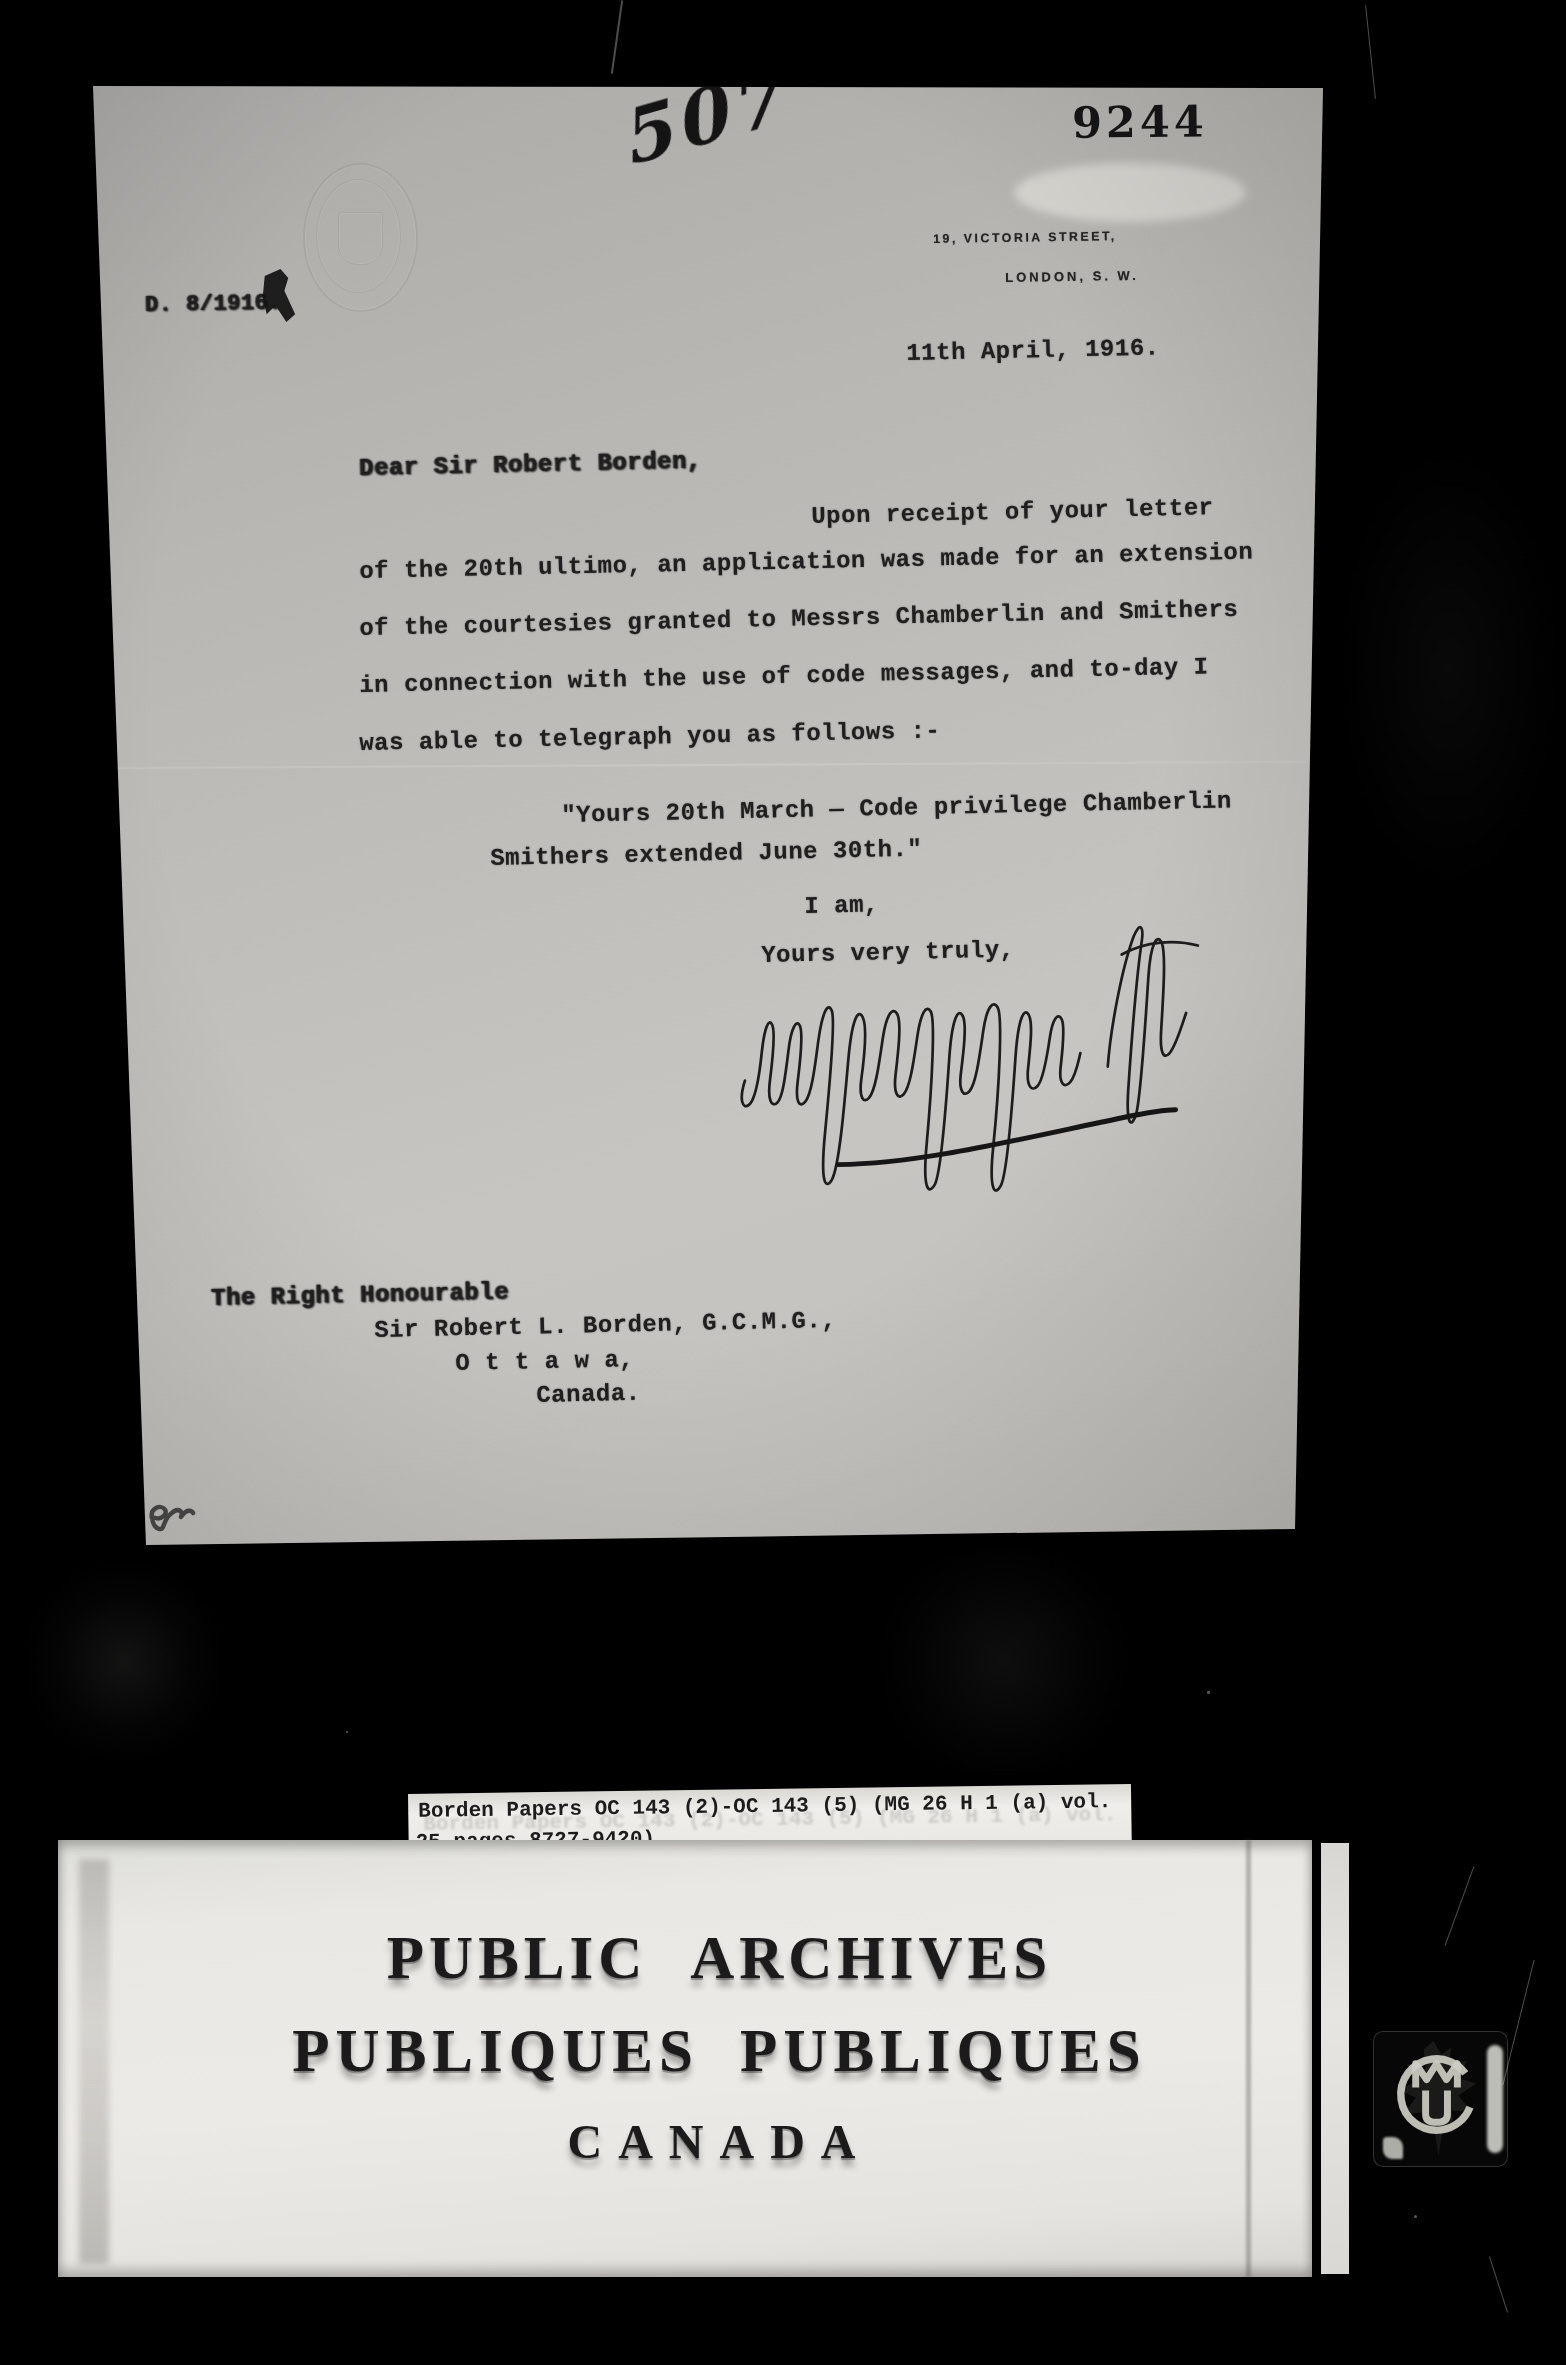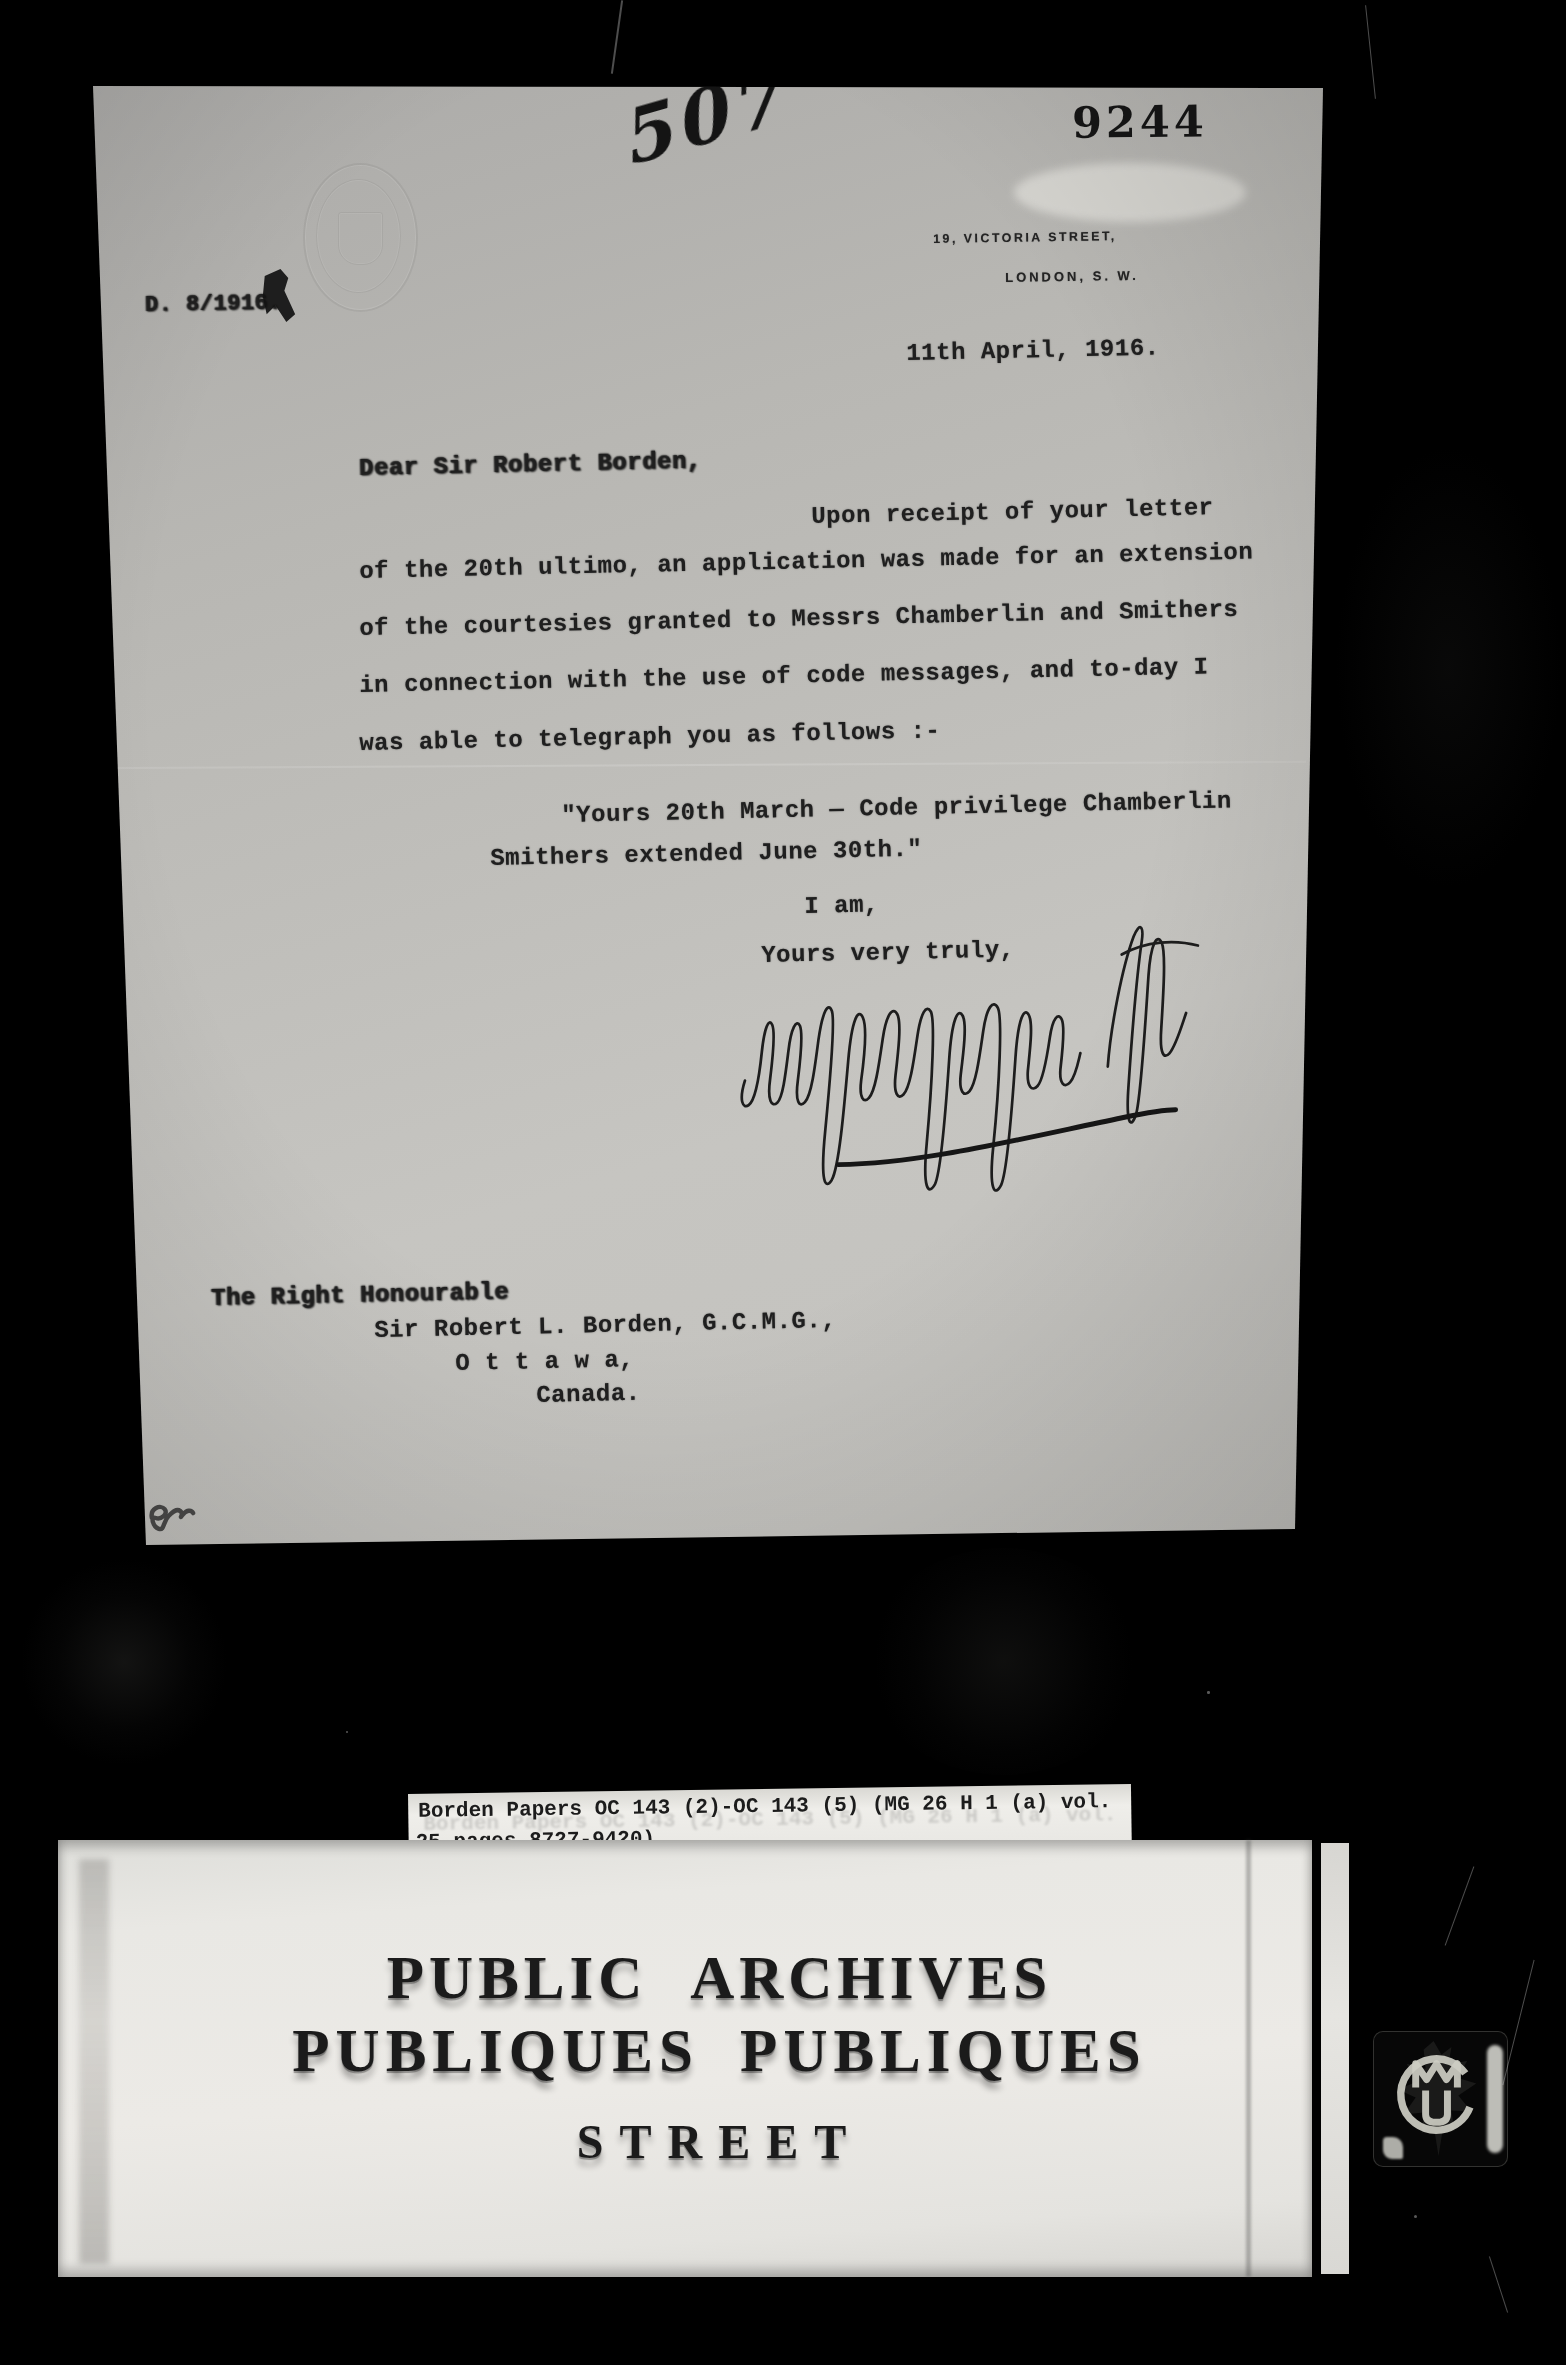--- a/index.html
+++ b/index.html
@@ -54,21 +54,21 @@
   #card-left-stain{left:79px;top:1859px;width:30px;height:405px;
     background:linear-gradient(180deg,rgba(90,88,84,.28),rgba(120,118,112,.18) 40%,rgba(90,88,84,.30));
     filter:blur(3px);}
   #card-right-seam{left:1246px;top:1840px;width:5px;height:437px;background:rgba(70,70,66,.35);filter:blur(1.5px);}
   #card-edge-strip{left:1321px;top:1843px;width:28px;height:431px;
     background:linear-gradient(180deg,#d7d6d2,#e6e5e1 40%,#d9d8d4);}
   .card-line{position:absolute;left:168px;width:1103px;text-align:center;
     font-family:"Liberation Serif",serif;font-weight:bold;color:#1b1b1b;
     text-shadow:0 8px 6px rgba(0,0,0,.30), 0 1.5px 1px rgba(0,0,0,.35);
     white-space:pre;}
-  #card-line1{top:1923px;font-size:61px;letter-spacing:5px;word-spacing:26px;margin-top:20px;}
+  #card-line1{top:1923px;font-size:61px;letter-spacing:5px;word-spacing:26px;}
   #card-line2{top:2016px;font-size:61px;letter-spacing:6px;word-spacing:20px;}
   #card-line3{top:2114px;font-size:48px;letter-spacing:16px;}
 
   
   #logo-box{left:1373px;top:2031px;width:133px;height:134px;border-radius:10px;
     background:#070707;border:1.5px solid rgba(205,205,195,.22);}
   
   .scratch{background:rgba(255,255,255,.30);filter:blur(0.3px);}
   .speck{border-radius:50%;background:rgba(255,255,255,.35);}
   .swirl{border-radius:50%;}
@@ -167,21 +167,21 @@
   <div class="abs caption-line" style="left:7px;top:37px;">25 pages 8727-9420)</div>
 </div>
 
 <div id="card-panel" class="abs"></div>
 <div id="card-left-stain" class="abs"></div>
 <div id="card-right-seam" class="abs"></div>
 <div id="card-edge-strip" class="abs"></div>
 
 <div id="card-line1" class="card-line">PUBLIC ARCHIVES</div>
 <div id="card-line2" class="card-line">PUBLIQUES PUBLIQUES</div>
-<div id="card-line3" class="card-line">STREET</div>
+<div id="card-line3" class="card-line">CANADA</div>
 
 <div id="logo-box" class="abs">
   <svg width="133" height="134" viewBox="0 0 268 270">
 
     <path d="M120 18 L136 46 L156 30 L150 66 L188 58 L168 92 L206 104 L170 128 L196 160 L156 158 L162 200 L128 176
              L96 204 L100 162 L60 166 L84 132 L48 116 L86 100 L66 64 L104 74 L100 36 Z" fill="#1d1d1c" opacity="0.85"></path>
     <path d="M122 200 L130 250 L138 200 Z" fill="#1d1d1c" opacity="0.8"></path>
 
     <circle cx="126" cy="126" r="72" fill="none" stroke="#cdcdc3" stroke-width="15" stroke-dasharray="380 73" stroke-dashoffset="-36" transform="rotate(-8 126 126)" opacity="0.92"></circle>
 

